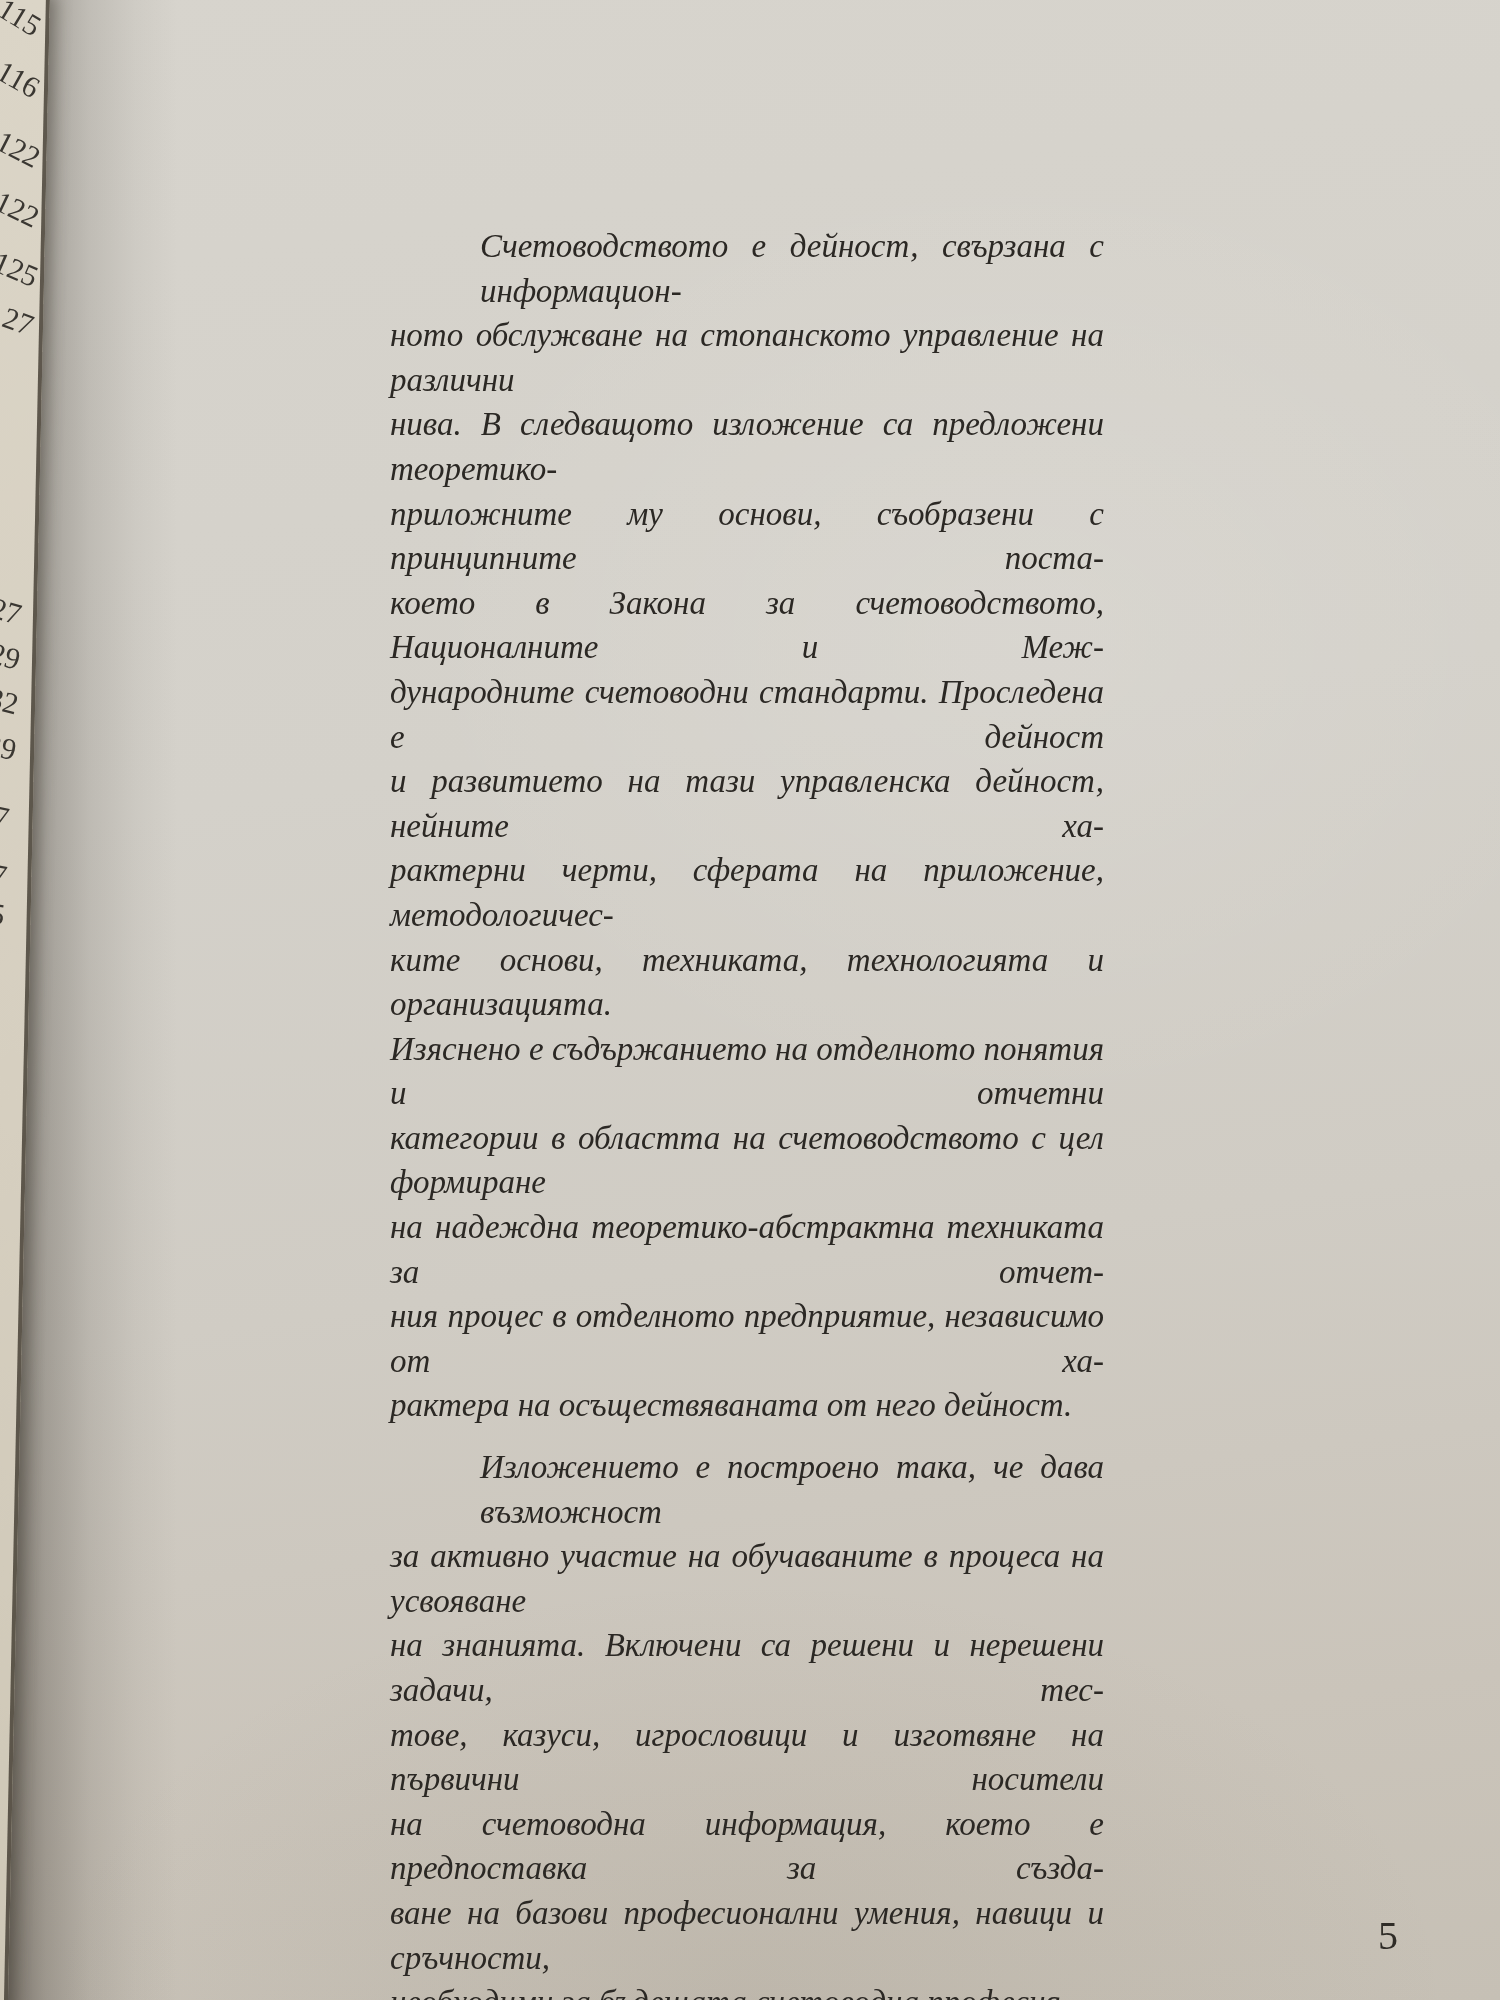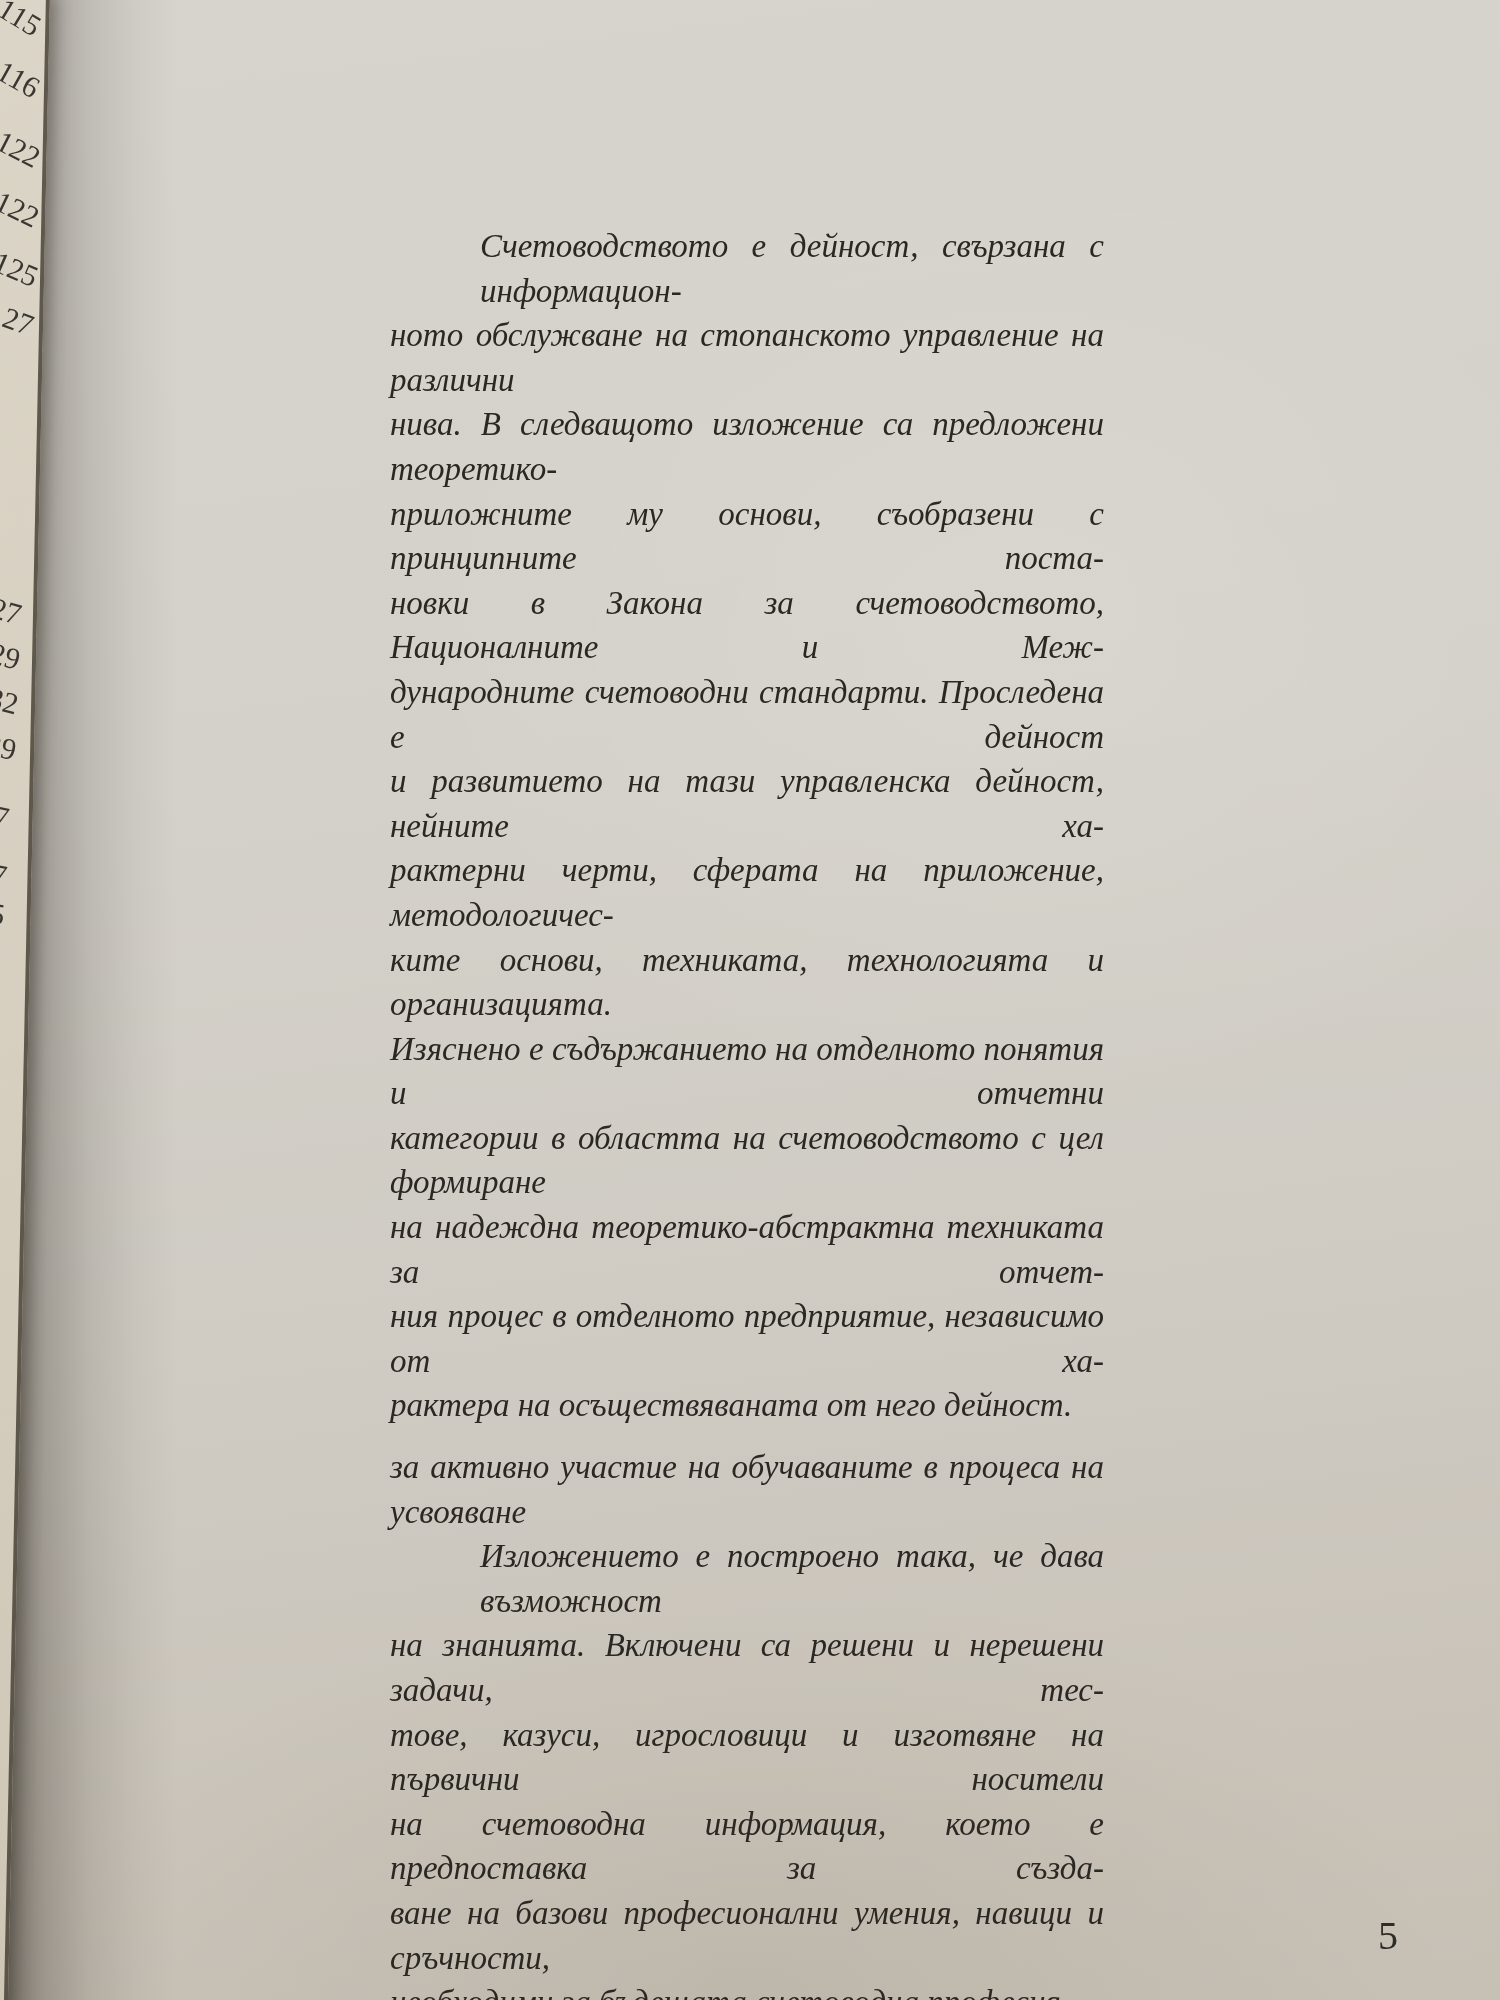--- a/index.html
+++ b/index.html
@@ -76,35 +76,35 @@
     <span class="edge-num" style="top:903px;right:22px;transform:rotate(8deg)">5</span>
   </div>
 
   <div class="text-block">
 
     <div class="para">
       <div class="line first">Счетоводството е дейност, свързана с информацион-</div>
       <div class="line">ното обслужване на стопанското управление на различни</div>
       <div class="line">нива. В следващото изложение са предложени теоретико-</div>
       <div class="line">приложните му основи, съобразени с принципните поста-</div>
-      <div class="line">новки в Закона за счетоводството, Националните и Меж-</div>
+      <div class="line">което в Закона за счетоводството, Националните и Меж-</div>
       <div class="line">дународните счетоводни стандарти. Проследена е дейност</div>
       <div class="line">и развитието на тази управленска дейност, нейните ха-</div>
       <div class="line">рактерни черти, сферата на приложение, методологичес-</div>
       <div class="line">ките основи, техниката, технологията и организацията.</div>
       <div class="line">Изяснено е съдържанието на отделното понятия и отчетни</div>
       <div class="line">категории в областта на счетоводството с цел формиране</div>
       <div class="line">на надеждна теоретико-абстрактна техниката за отчет-</div>
       <div class="line">ния процес в отделното предприятие, независимо от ха-</div>
       <div class="line last">рактера на осъществяваната от него дейност.</div>
     </div>
 
     <div class="para">
+      <div class="line first">Изложението е построено така, че дава възможност</div>
       <div class="line">за активно участие на обучаваните в процеса на усвояване</div>
-      <div class="line first">Изложението е построено така, че дава възможност</div>
       <div class="line">на знанията. Включени са решени и нерешени задачи, тес-</div>
       <div class="line">тове, казуси, игрословици и изготвяне на първични носители</div>
       <div class="line">на счетоводна информация, което е предпоставка за създа-</div>
       <div class="line">ване на базови професионални умения, навици и сръчности,</div>
       <div class="line last">необходими за бъдещата счетоводна професия.</div>
     </div>
 
   </div>
 
   <div class="page-number">5</div>

